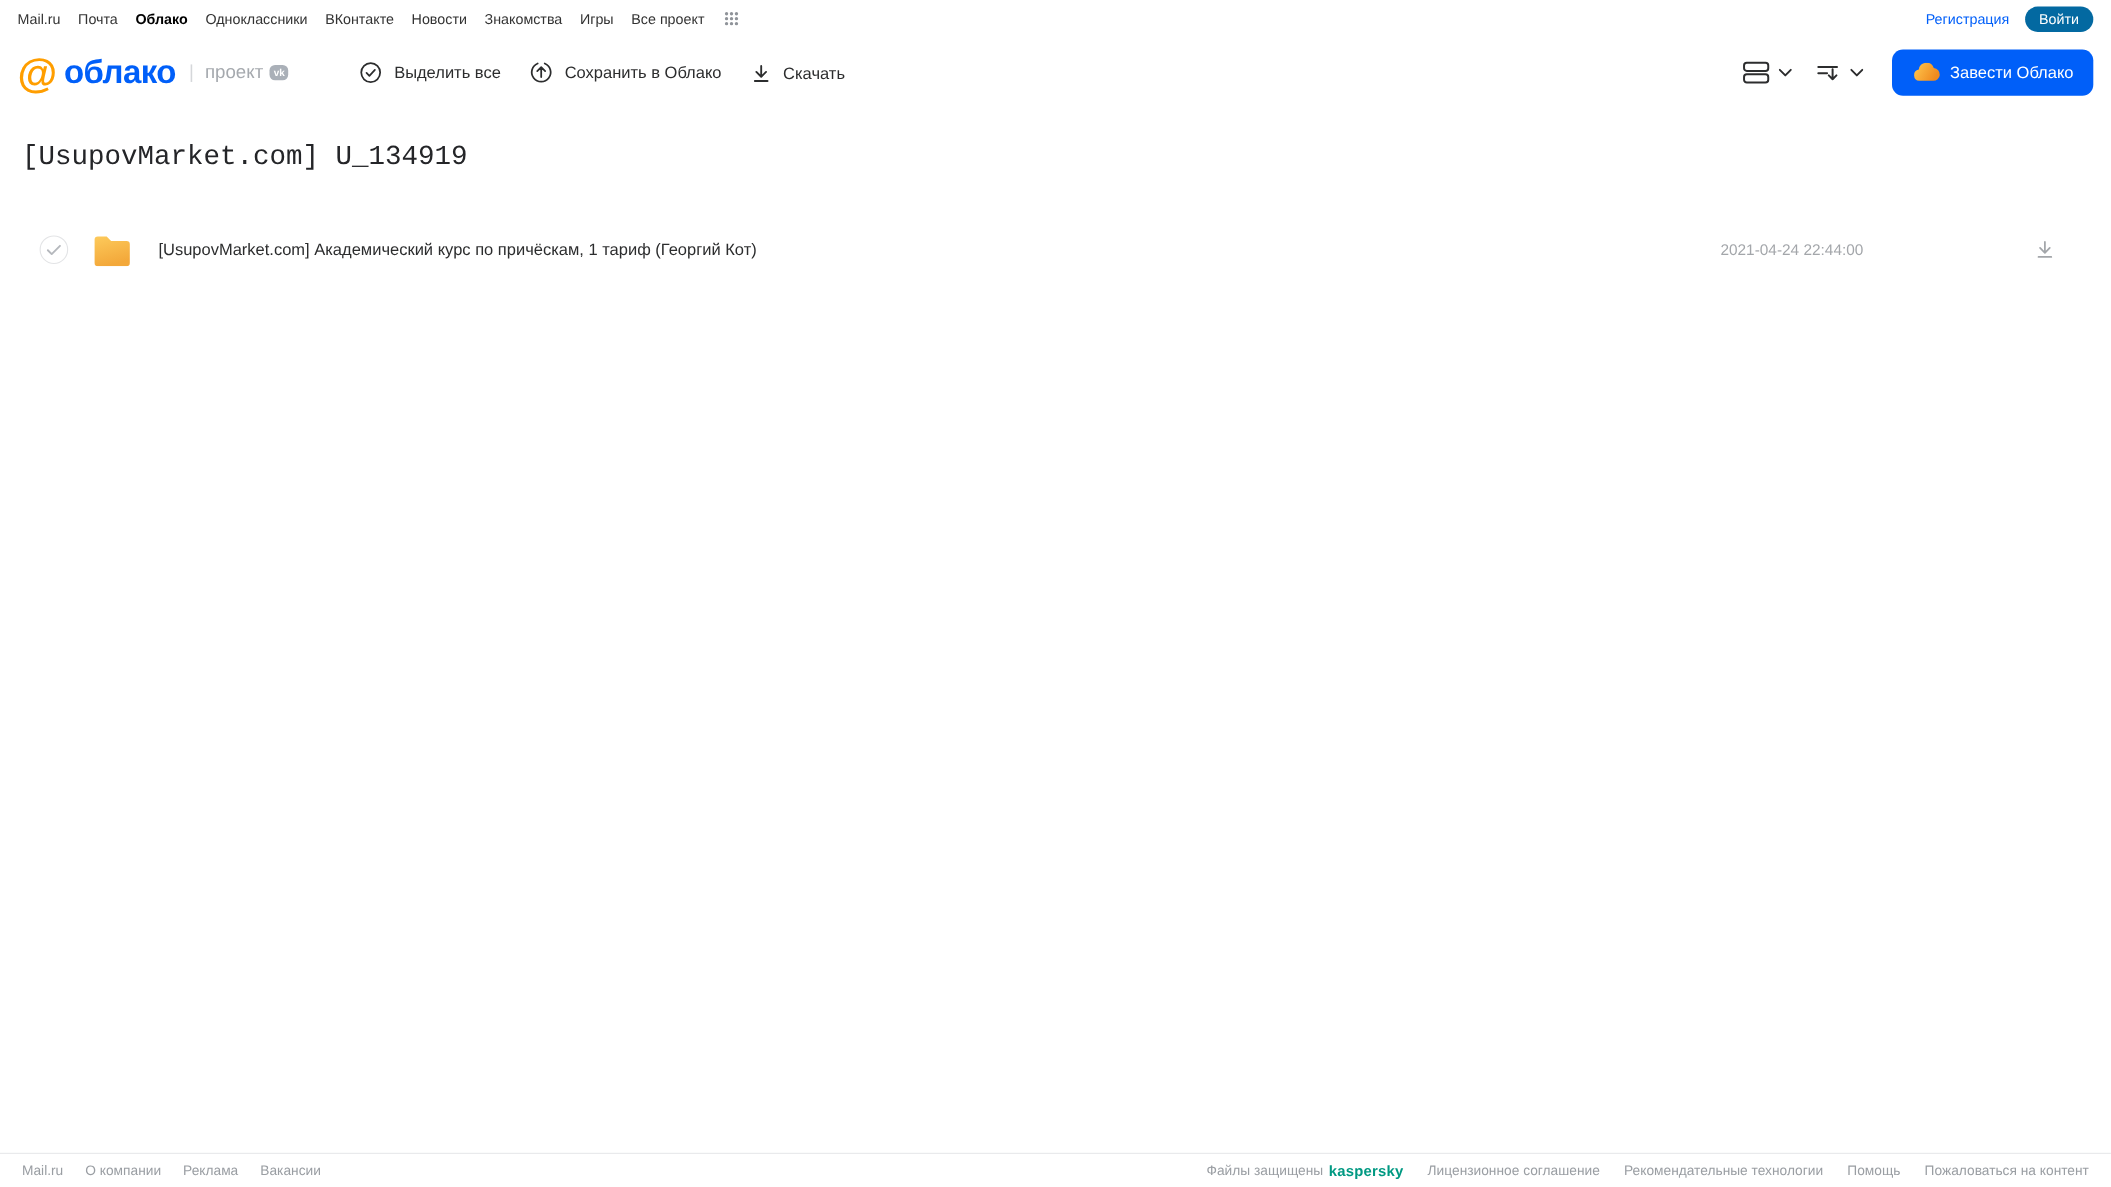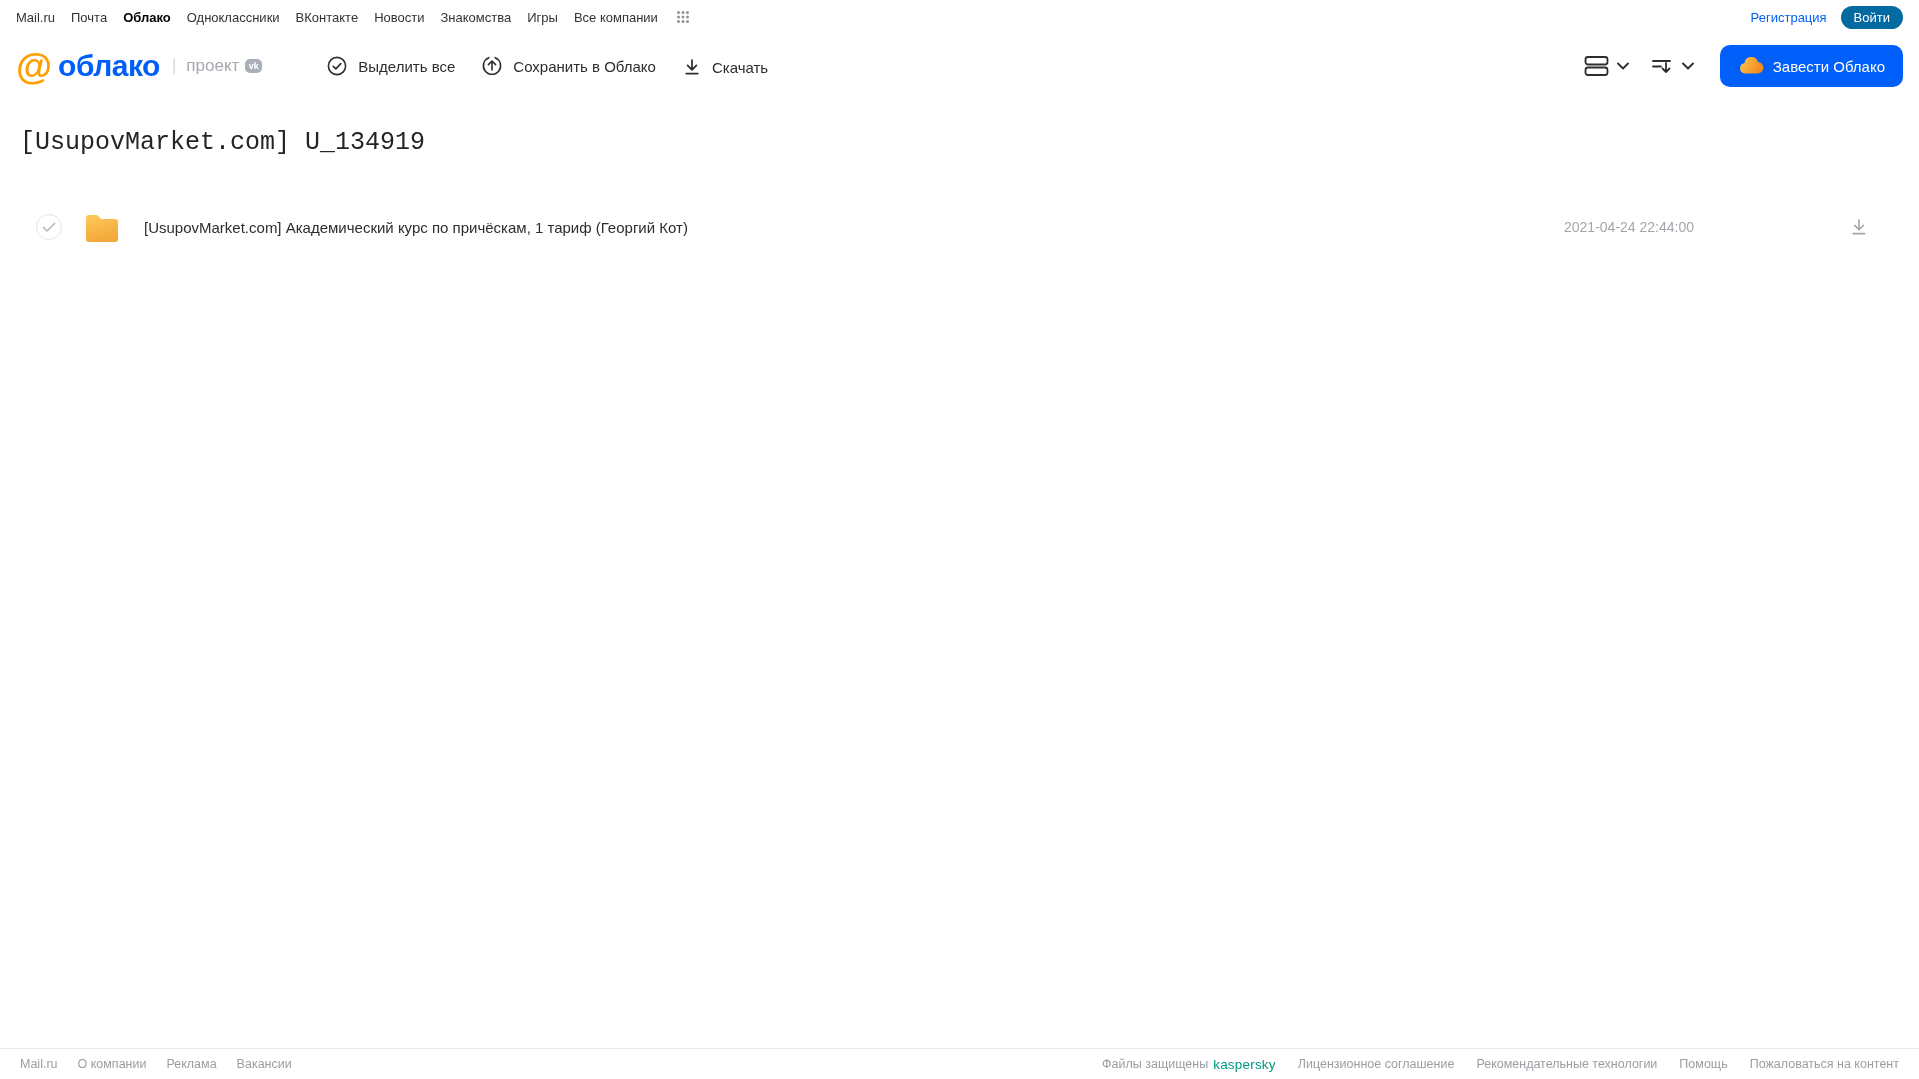--- a/index.html
+++ b/index.html
@@ -50,38 +50,38 @@
   .file-date { margin-left:auto; font-size:14px; color:#a3a6aa; }
   .row-download { margin-left:155px; background:none; border:none; cursor:pointer; display:flex; }
 
   
   .footer { height:31px; flex:none; border-top:1px solid #e7e8ea; display:flex;
     align-items:center; padding:0 20px; font-size:12.5px; color:#9a9ea3; }
   .footer a { color:#9a9ea3; text-decoration:none; cursor:pointer; }
   .footer-left { display:flex; gap:20px; }
   .footer-right { margin-left:auto; display:flex; align-items:center; gap:22px; }
   .kasp-wrap { display:flex; align-items:center; gap:5px; }
-  .kasp-logo { color:#009982; font-weight:normal; font-size:13.5px; letter-spacing:0.2px; }
+  .kasp-logo { color:#009982; font-weight:bold; font-size:13.5px; letter-spacing:0.2px; }
 
   svg { display:block; }
 </style>
 </head>
 <body>
 
 <nav class="topnav">
   <div class="topnav-links">
     <a>Mail.ru</a>
     <a>Почта</a>
     <a class="active">Облако</a>
     <a>Одноклассники</a>
     <a>ВКонтакте</a>
     <a>Новости</a>
     <a>Знакомства</a>
     <a>Игры</a>
-    <a>Все компании</a>
+    <a>Все проект</a>
     <span class="apps-grid">
       <svg width="14" height="14" viewBox="0 0 14 14">
         <g fill="#8f9399">
           <circle cx="2.5" cy="2.5" r="1.5"></circle>
             <circle cx="7" cy="2.5" r="1.5"></circle>
             <circle cx="11.5" cy="2.5" r="1.5"></circle>
           <circle cx="2.5" cy="7" r="1.5"></circle>
             <circle cx="7" cy="7" r="1.5"></circle>
             <circle cx="11.5" cy="7" r="1.5"></circle>
           <circle cx="2.5" cy="11.5" r="1.5"></circle>

